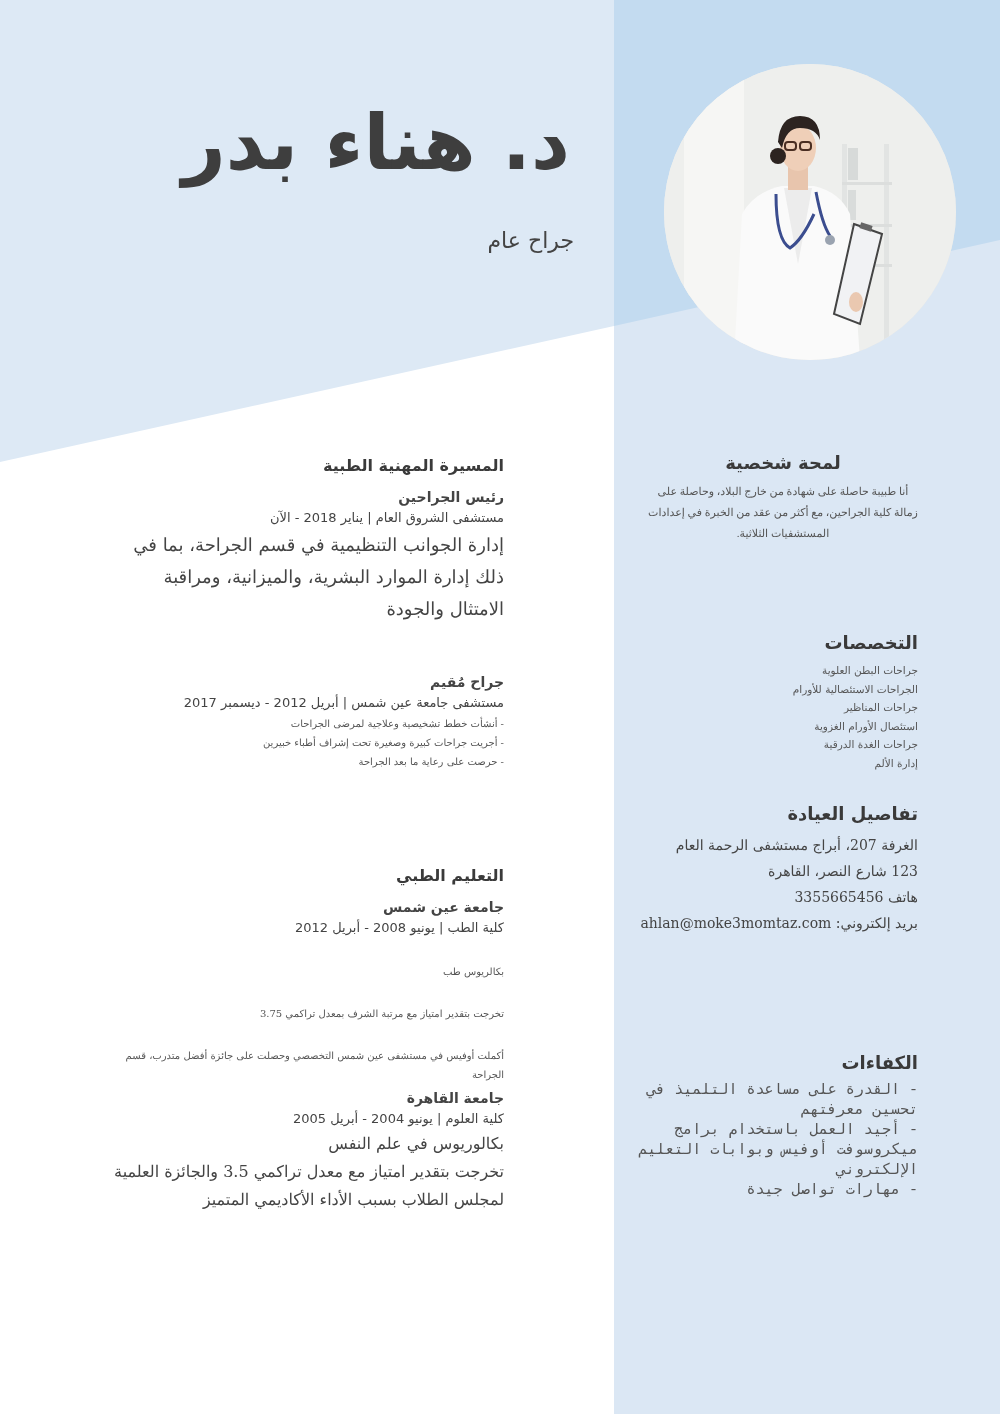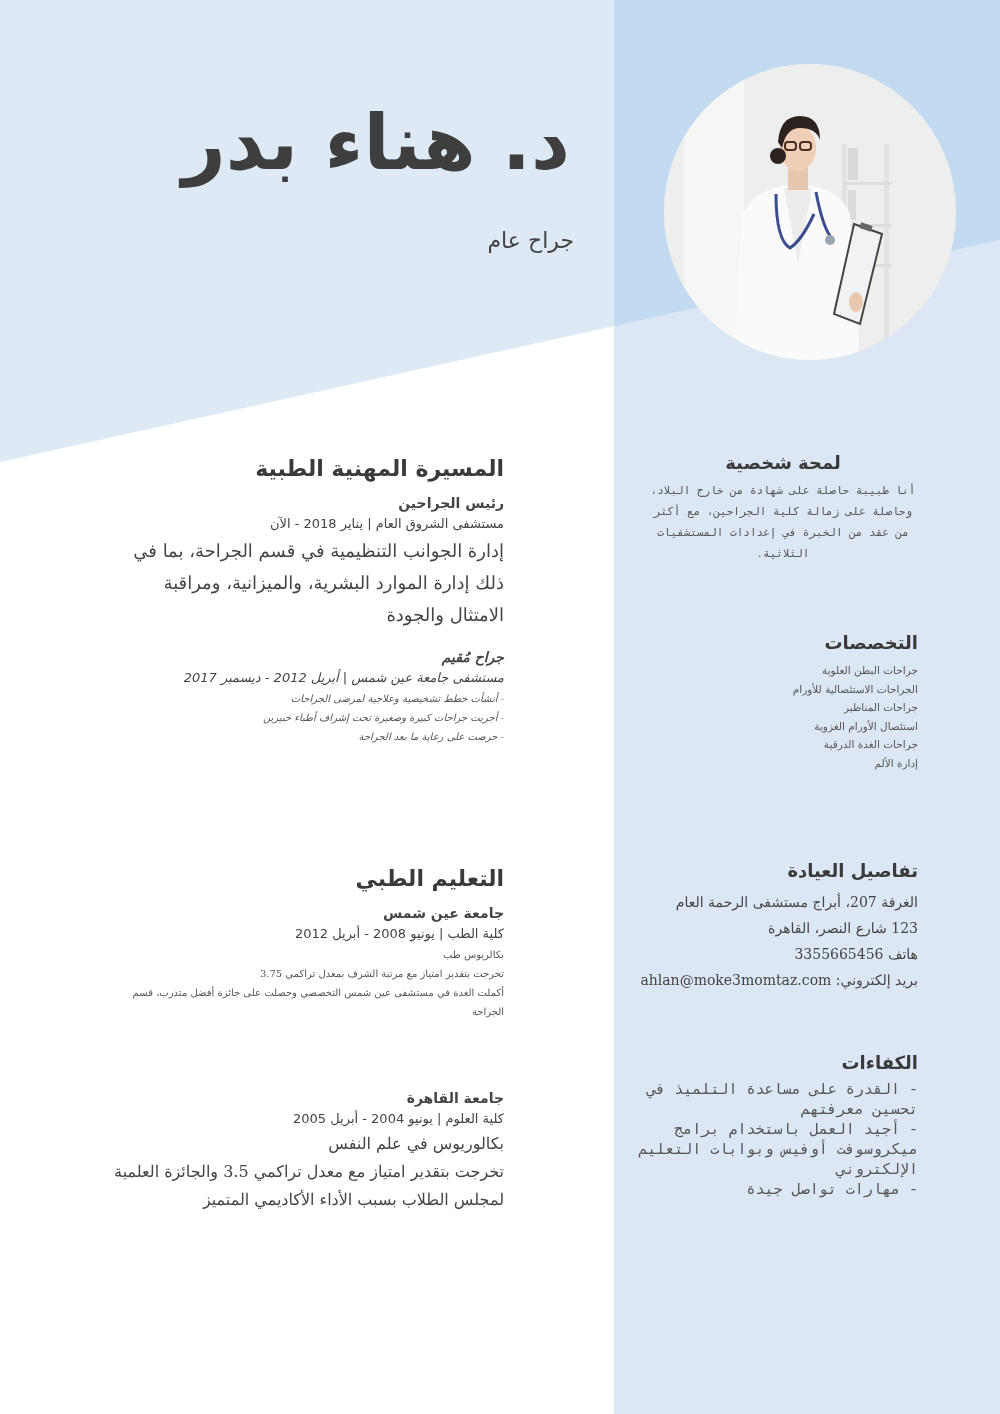--- a/index.html
+++ b/index.html
@@ -25,33 +25,33 @@
     
     .photo {
       position: absolute; left: 664px; top: 64px; width: 292px; height: 296px;
       border-radius: 50%; overflow: hidden;
       background: linear-gradient(135deg, #f3f3f1 0%, #e9ebe9 55%, #dfe2e2 100%);
     }
 
     
     .side { position: absolute; right: 82px; width: 270px; direction: rtl; text-align: right; }
     .side h2 { font-size: 18px; font-weight: bold; color: #3a3a3a; margin-bottom: 8px; }
-    .side .body { font-family: Liberation Mono, monospace; font-size: 11px; line-height: 21px; color: #555; }
+    .side .body { font-family: Liberation Serif, serif; font-size: 11px; line-height: 21px; color: #555; }
     .side .list li { list-style: none; font-family: "DejaVu Serif", serif; font-size: 10.5px; line-height: 18.5px; color: #555; }
     .side .clinic p { font-family: "DejaVu Serif", serif; font-size: 14px; line-height: 26px; color: #444; }
     .side .skills li { list-style: none; font-family: Liberation Mono, monospace; font-size: 15px; line-height: 20px; color: #555; }
 
     
     .main { position: absolute; right: 496px; width: 390px; direction: rtl; text-align: right; }
-    .main h2 { font-size: 22px; font-weight: bold; color: #3a3a3a; margin-bottom: 12px; }
+    .main h2 { font-size: 16px; font-weight: bold; color: #3a3a3a; margin-bottom: 12px; }
     .main .job-title { font-size: 14px; color: #444; font-weight: bold; line-height: 20px; }
     .main .job-meta { font-size: 13px; color: #444; line-height: 22px; }
     .main .big-desc { font-family: "DejaVu Serif", serif; font-size: 18px; line-height: 32px; color: #444; }
     .main .small-list li { list-style: none; font-family: "DejaVu Serif", serif; font-size: 10px; line-height: 19px; color: #555; }
-    .main .small-desc { font-family: "DejaVu Serif", serif; font-size: 10px; line-height: 19px; color: #555; }
+    .main .small-desc { font-family: "DejaVu Serif", serif; font-size: 10px; line-height: 19px; color: #555; margin-top: 23px; }
     .main .mid-desc { font-family: "DejaVu Serif", serif; font-size: 16px; line-height: 28px; color: #444; }
   </style>
 </head>
 <body>
 
 <div class="page">
 
   <svg class="bg-svg" viewBox="0 0 1000 1414" preserveAspectRatio="none">
     <rect x="0" y="0" width="1000" height="1414" fill="#ffffff"></rect>
 
@@ -111,21 +111,21 @@
     <ul class="list">
       <li>جراحات البطن العلوية</li>
       <li>الجراحات الاستئصالية للأورام</li>
       <li>جراحات المناظير</li>
       <li>استئصال الأورام الغزوية</li>
       <li>جراحات الغدة الدرقية</li>
       <li>إدارة الألم</li>
     </ul>
   </section>
 
-  <section class="side" style="top:860px; width:300px;">
+  <section class="side" style="top:803px; width:300px;">
     <h2>تفاصيل العيادة</h2>
     <div class="clinic">
       <p>الغرفة 207، أبراج مستشفى الرحمة العام</p>
       <p>123 شارع النصر، القاهرة</p>
       <p>هاتف 3355665456</p>
       <p>بريد إلكتروني: ahlan@moke3momtaz.com</p>
     </div>
   </section>
 
   <section class="side" style="top:1052px; width:290px;">
@@ -139,38 +139,38 @@
 
   <section class="main" style="top:456px;">
     <h2>المسيرة المهنية الطبية</h2>
     <div>
       <div class="job-title">رئيس الجراحين</div>
       <div class="job-meta">مستشفى الشروق العام | يناير 2018 - الآن</div>
       <p class="big-desc">إدارة الجوانب التنظيمية في قسم الجراحة، بما في ذلك إدارة الموارد البشرية، والميزانية، ومراقبة الامتثال والجودة</p>
     </div>
   </section>
 
-  <section class="main" style="top:647px;font-style:italic;">
+  <section class="main" style="top:672px;">
     <div class="job-title">جراح مُقيم</div>
     <div class="job-meta">مستشفى جامعة عين شمس | أبريل 2012 - ديسمبر 2017</div>
     <ul class="small-list">
       <li>- أنشأت خطط تشخيصية وعلاجية لمرضى الجراحات</li>
       <li>- أجريت جراحات كبيرة وصغيرة تحت إشراف أطباء خبيرين</li>
       <li>- حرصت على رعاية ما بعد الجراحة</li>
     </ul>
   </section>
 
   <section class="main" style="top:866px;">
     <h2>التعليم الطبي</h2>
     <div>
       <div class="job-title">جامعة عين شمس</div>
       <div class="job-meta">كلية الطب | يونيو 2008 - أبريل 2012</div>
       <p class="small-desc">بكالريوس طب</p>
       <p class="small-desc">تخرجت بتقدير امتياز مع مرتبة الشرف بمعدل تراكمي 3.75</p>
-      <p class="small-desc">أكملت الغدة في مستشفى عين شمس التخصصي وحصلت على جائزة أفضل متدرب، قسم الجراحة</p>
+      <p class="small-desc">أكملت أوفيس في مستشفى عين شمس التخصصي وحصلت على جائزة أفضل متدرب، قسم الجراحة</p>
     </div>
   </section>
 
   <section class="main" style="top:1088px;">
     <div class="job-title">جامعة القاهرة</div>
     <div class="job-meta">كلية العلوم | يونيو 2004 - أبريل 2005</div>
     <p class="mid-desc">بكالوريوس في علم النفس</p>
     <p class="mid-desc">تخرجت بتقدير امتياز مع معدل تراكمي 3.5 والجائزة العلمية لمجلس الطلاب بسبب الأداء الأكاديمي المتميز</p>
   </section>
 

